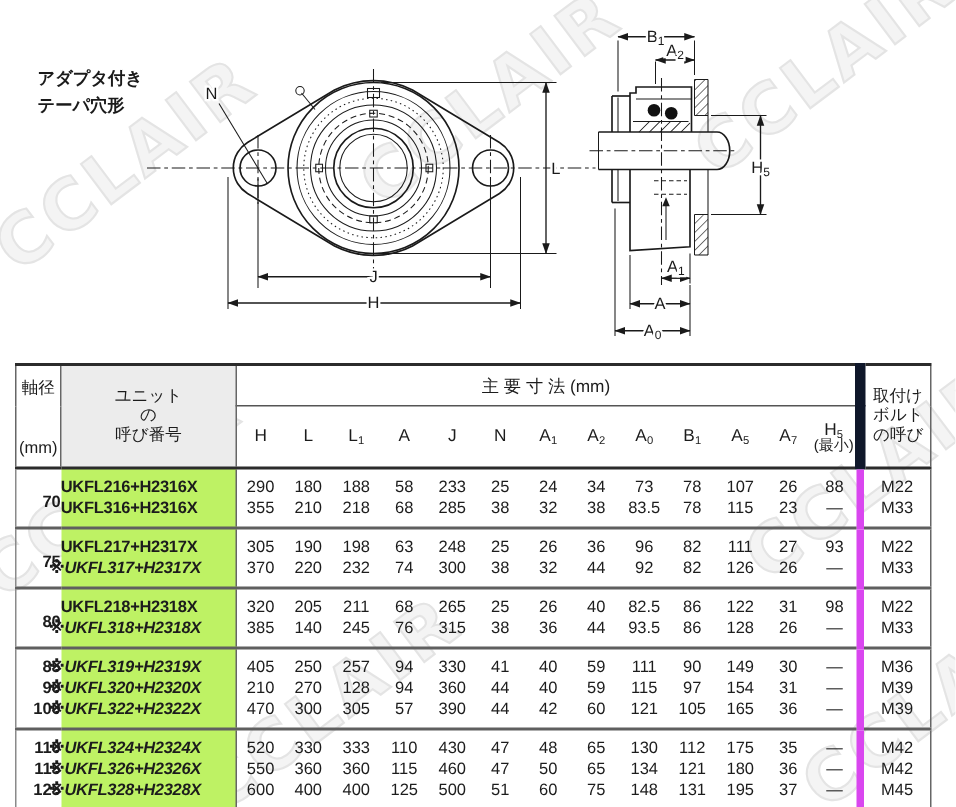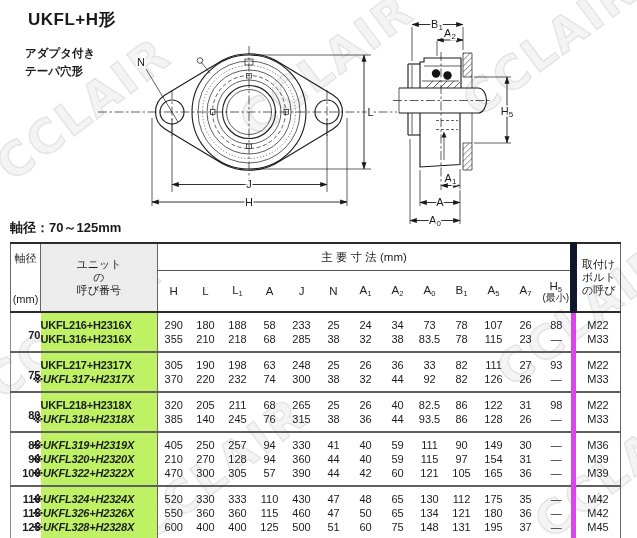--- a/index.html
+++ b/index.html
@@ -71,21 +71,20 @@
 <div class="page">
 
   <div class="wm" style="left:-18px;top:82px">CCLAIR</div>
   <div class="wm" style="left:225px;top:38px">CCLAIR</div>
   <div class="wm" style="left:448px;top:18px">CCLAIR</div>
   <div class="wm" style="left:-28px;top:300px">CCLAIR</div>
   <div class="wm" style="left:482px;top:288px">CCLAIR</div>
   <div class="wm" style="left:118px;top:442px">CCLAIR</div>
   <div class="wm" style="left:520px;top:440px">CCLAIR</div>
 
-  <div class="title">UKFL+H形</div>
   <div class="subtitle">
     <div>アダプタ付き</div>
     <div>テーパ穴形</div>
   </div>
 
   <svg class="drawing" viewBox="0 0 637 240">
     <defs>
       <marker id="arr" viewBox="0 0 10 8" refX="9.5" refY="4" markerWidth="8" markerHeight="6.5" orient="auto-start-reverse">
         <path d="M0,0.5 L10,4 L0,7.5 z" fill="#1a1a1a"></path>
       </marker>
@@ -206,21 +205,20 @@
       <line class="dl" x1="420" y1="202.5" x2="460" y2="202.5" marker-start="url(#arr)" marker-end="url(#arr)"></line>
       <text class="dim" x="440" y="206" text-anchor="middle"><tspan>A</tspan></text>
 
       <line class="el" x1="410" y1="139" x2="410" y2="224"></line>
       <line class="el" x1="460" y1="190" x2="460" y2="224"></line>
       <line class="dl" x1="410" y1="220.5" x2="460" y2="220.5" marker-start="url(#arr)" marker-end="url(#arr)"></line>
       <text class="dim" x="435" y="224" text-anchor="middle"><tspan>A</tspan><tspan class="s" dy="2">0</tspan></text>
     </g>
   </svg>
 
-  <div class="section-label">軸径：70～125mm</div>
 
   <div class="tblwrap">
     <table class="dim">
         <colgroup>
           <col style="width: 30px;">
           <col style="width: 117px;">
           <col style="width: 32px;">
           <col style="width: 32px;">
           <col style="width: 32px;">
           <col style="width: 32px;">
@@ -342,21 +340,21 @@
             <td class="c-size" rowspan="2">75</td>
             <td class="c-desig">UKFL217+H2317X</td>
             <td class="c-num">305</td>
             <td class="c-num">190</td>
             <td class="c-num">198</td>
             <td class="c-num">63</td>
             <td class="c-num">248</td>
             <td class="c-num">25</td>
             <td class="c-num">26</td>
             <td class="c-num">36</td>
-            <td class="c-num">33</td>
+            <td class="c-num">96</td>
             <td class="c-num">82</td>
             <td class="c-num">111</td>
             <td class="c-num">27</td>
             <td class="c-num">93</td>
             <td class="c-bolt">M22</td>
           </tr>
           <tr class="band-last">
             <td class="c-desig ita">※UKFL317+H2317X</td>
             <td class="c-num">370</td>
             <td class="c-num">220</td>

